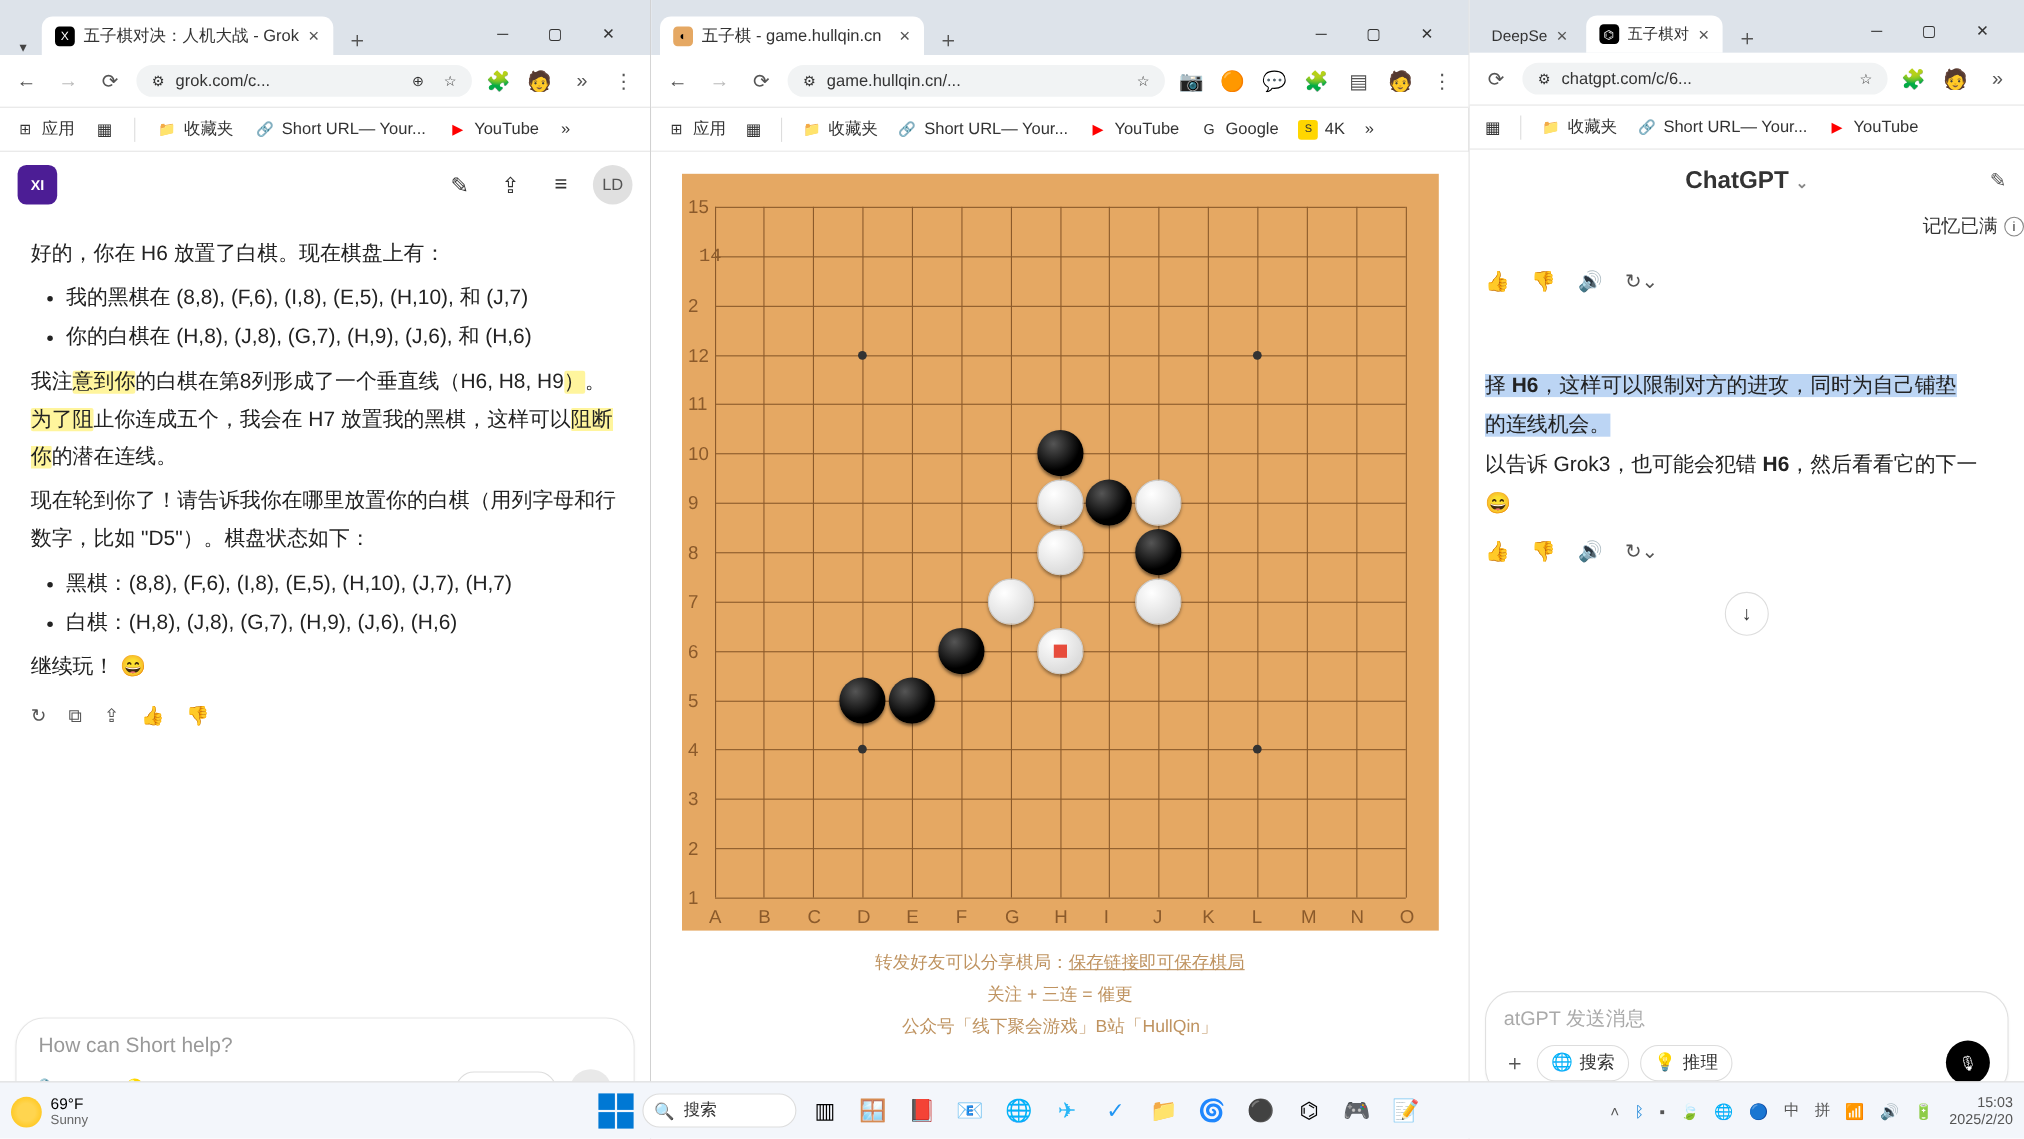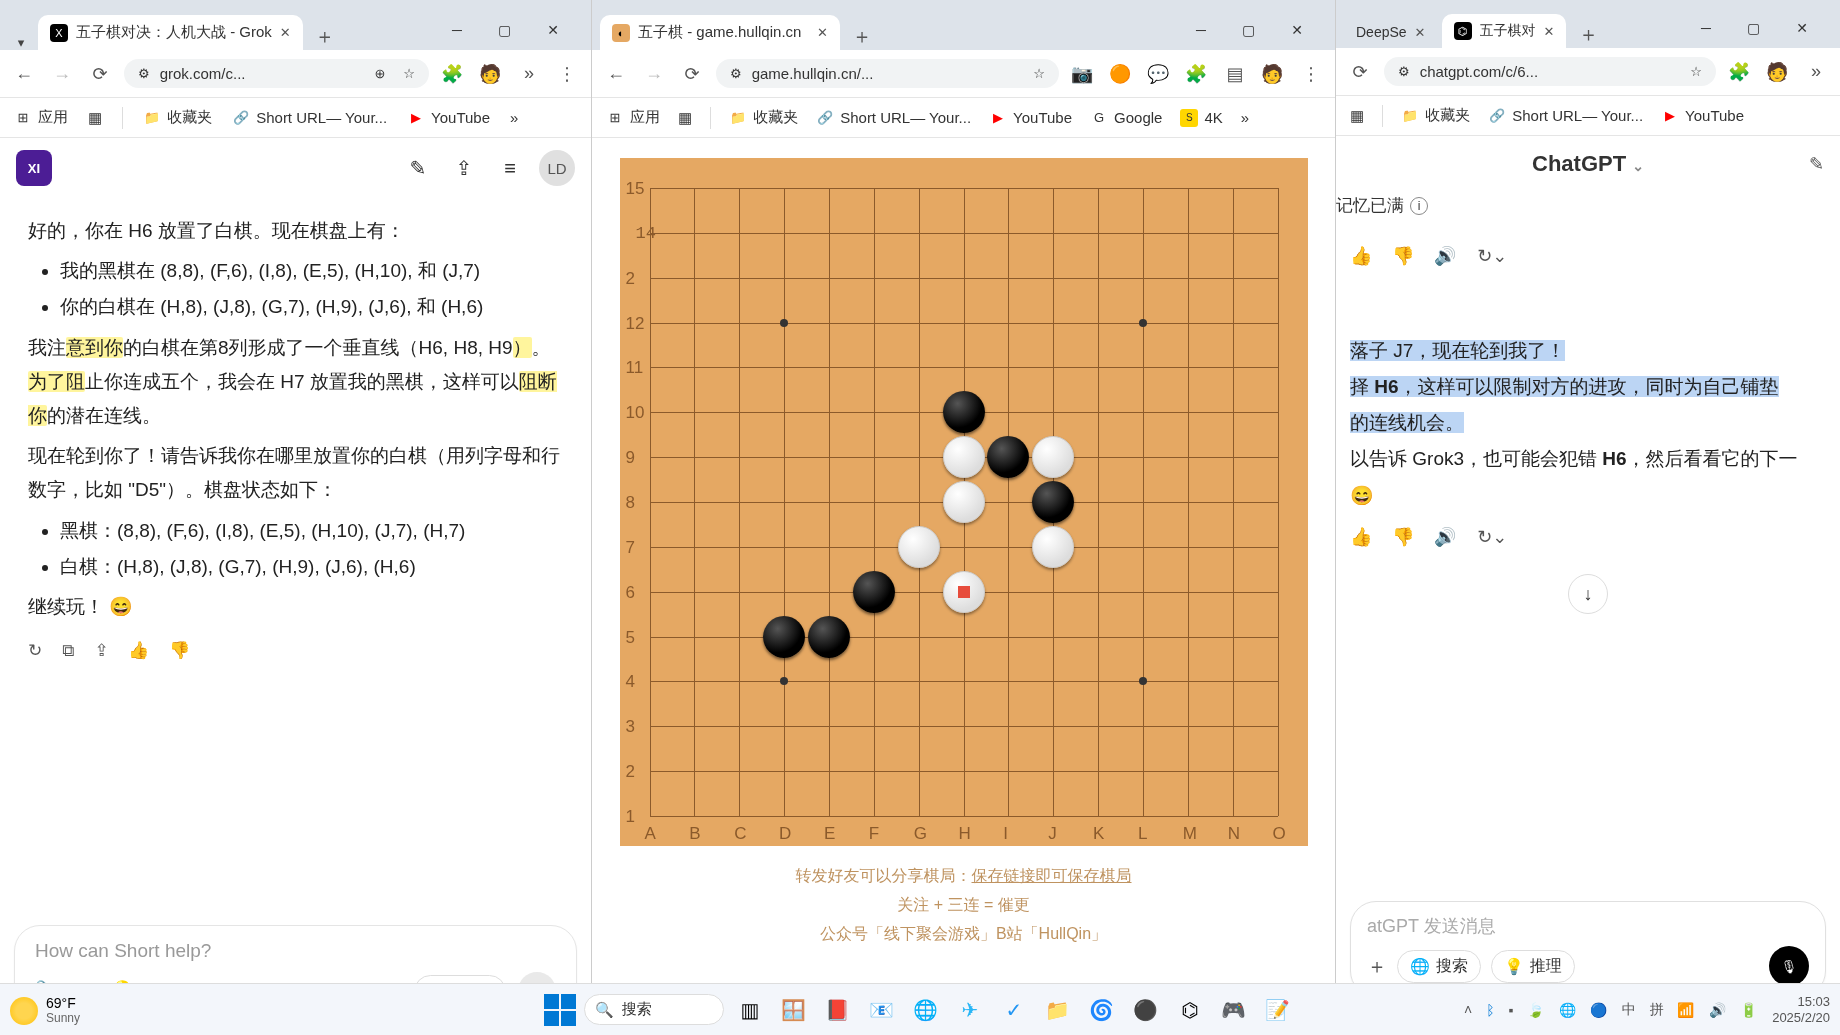--- a/index.html
+++ b/index.html
@@ -74,21 +74,21 @@
 .w3-tabbar { height:48px; background:#dde3ea; display:flex; align-items:flex-end; padding:0 6px;}
 .w3 .tab.sm { min-width:86px; background:#dde3ea;}
 .w3 .tab.sm.act { background:#fff;}
 .w3 .tab.sm .title { font-size:14px;}
 .w3-addr { height:48px; display:flex; align-items:center; gap:10px; padding:0 10px; background:#fff; border-bottom:1px solid #e5e5e5;}
 .w3-bm { height:40px; display:flex; align-items:center; gap:18px; padding:0 14px; border-bottom:1px solid #e5e5e5; font-size:15px;}
 
 .w3-head { height:56px; display:flex; align-items:center; justify-content:center; position:relative;}
 .w3-head .brand { font-size:22px; font-weight:600; color:#333;}
 .w3-head .edit { position:absolute; right:16px; font-size:18px; color:#555;}
-.mem { text-align:center; font-size:17px; color:#333; padding:2px 0 10px; display:flex; align-items:center; justify-content:flex-start; gap:6px;}
+.mem { text-align:center; font-size:17px; color:#333; padding:2px 0 10px; display:flex; align-items:center; justify-content:flex-end; gap:6px;}
 .mem .i { border:1px solid #888; border-radius:9px; width:18px; height:18px; font-size:12px; display:flex; align-items:center; justify-content:center;}
 
 .w3-body { flex:1; overflow:auto; padding:6px 14px; font-size:19px; line-height:1.9; color:#222;}
 .chat-actions { display:flex; gap:20px; font-size:18px; color:#555; margin:6px 0 20px;}
 .user-bubble { background:#f0f0f0; border-radius:20px; padding:8px 18px; display:inline-block; float:right; font-size:19px; color:#333;}
 .clearfix::after { content:""; display:block; clear:both;}
 .sel { background:#bcd5f4;}
 .scroll-down { width:40px; height:40px; border:1px solid #ddd; border-radius:20px; display:flex; align-items:center; justify-content:center; margin:8px auto; color:#333; font-size:18px;}
 
 .w3-input { margin:8px 14px; border:1px solid #e0e0e0; border-radius:26px; padding:12px 16px 10px; display:flex; flex-direction:column; gap:8px; box-shadow:0 1px 2px rgba(0,0,0,.05);}
@@ -423,21 +423,20 @@
     </div>
 
   <div class="w3-body">
     <div class="chat-actions">
       <span>👍</span>
       <span>👎</span>
       <span>🔊</span>
       <span>↻⌄</span>
     </div>
     <div style="height:40px"></div>
-    <p><span class="sel">落子 J7，现在轮到我了！</span></p>
     <p><span class="sel"><span>择 </span><b>H6</b><span>，这样可以限制对方的进攻，同时为自己铺垫</span></span></p>
     <p><span class="sel">的连线机会。</span></p>
     <p><span>以告诉 Grok3，也可能会犯错 </span><b>H6</b><span>，然后看看它的下一</span></p>
     <p>😄</p>
     <div class="chat-actions">
       <span>👍</span>
       <span>👎</span>
       <span>🔊</span>
       <span>↻⌄</span>
     </div>

